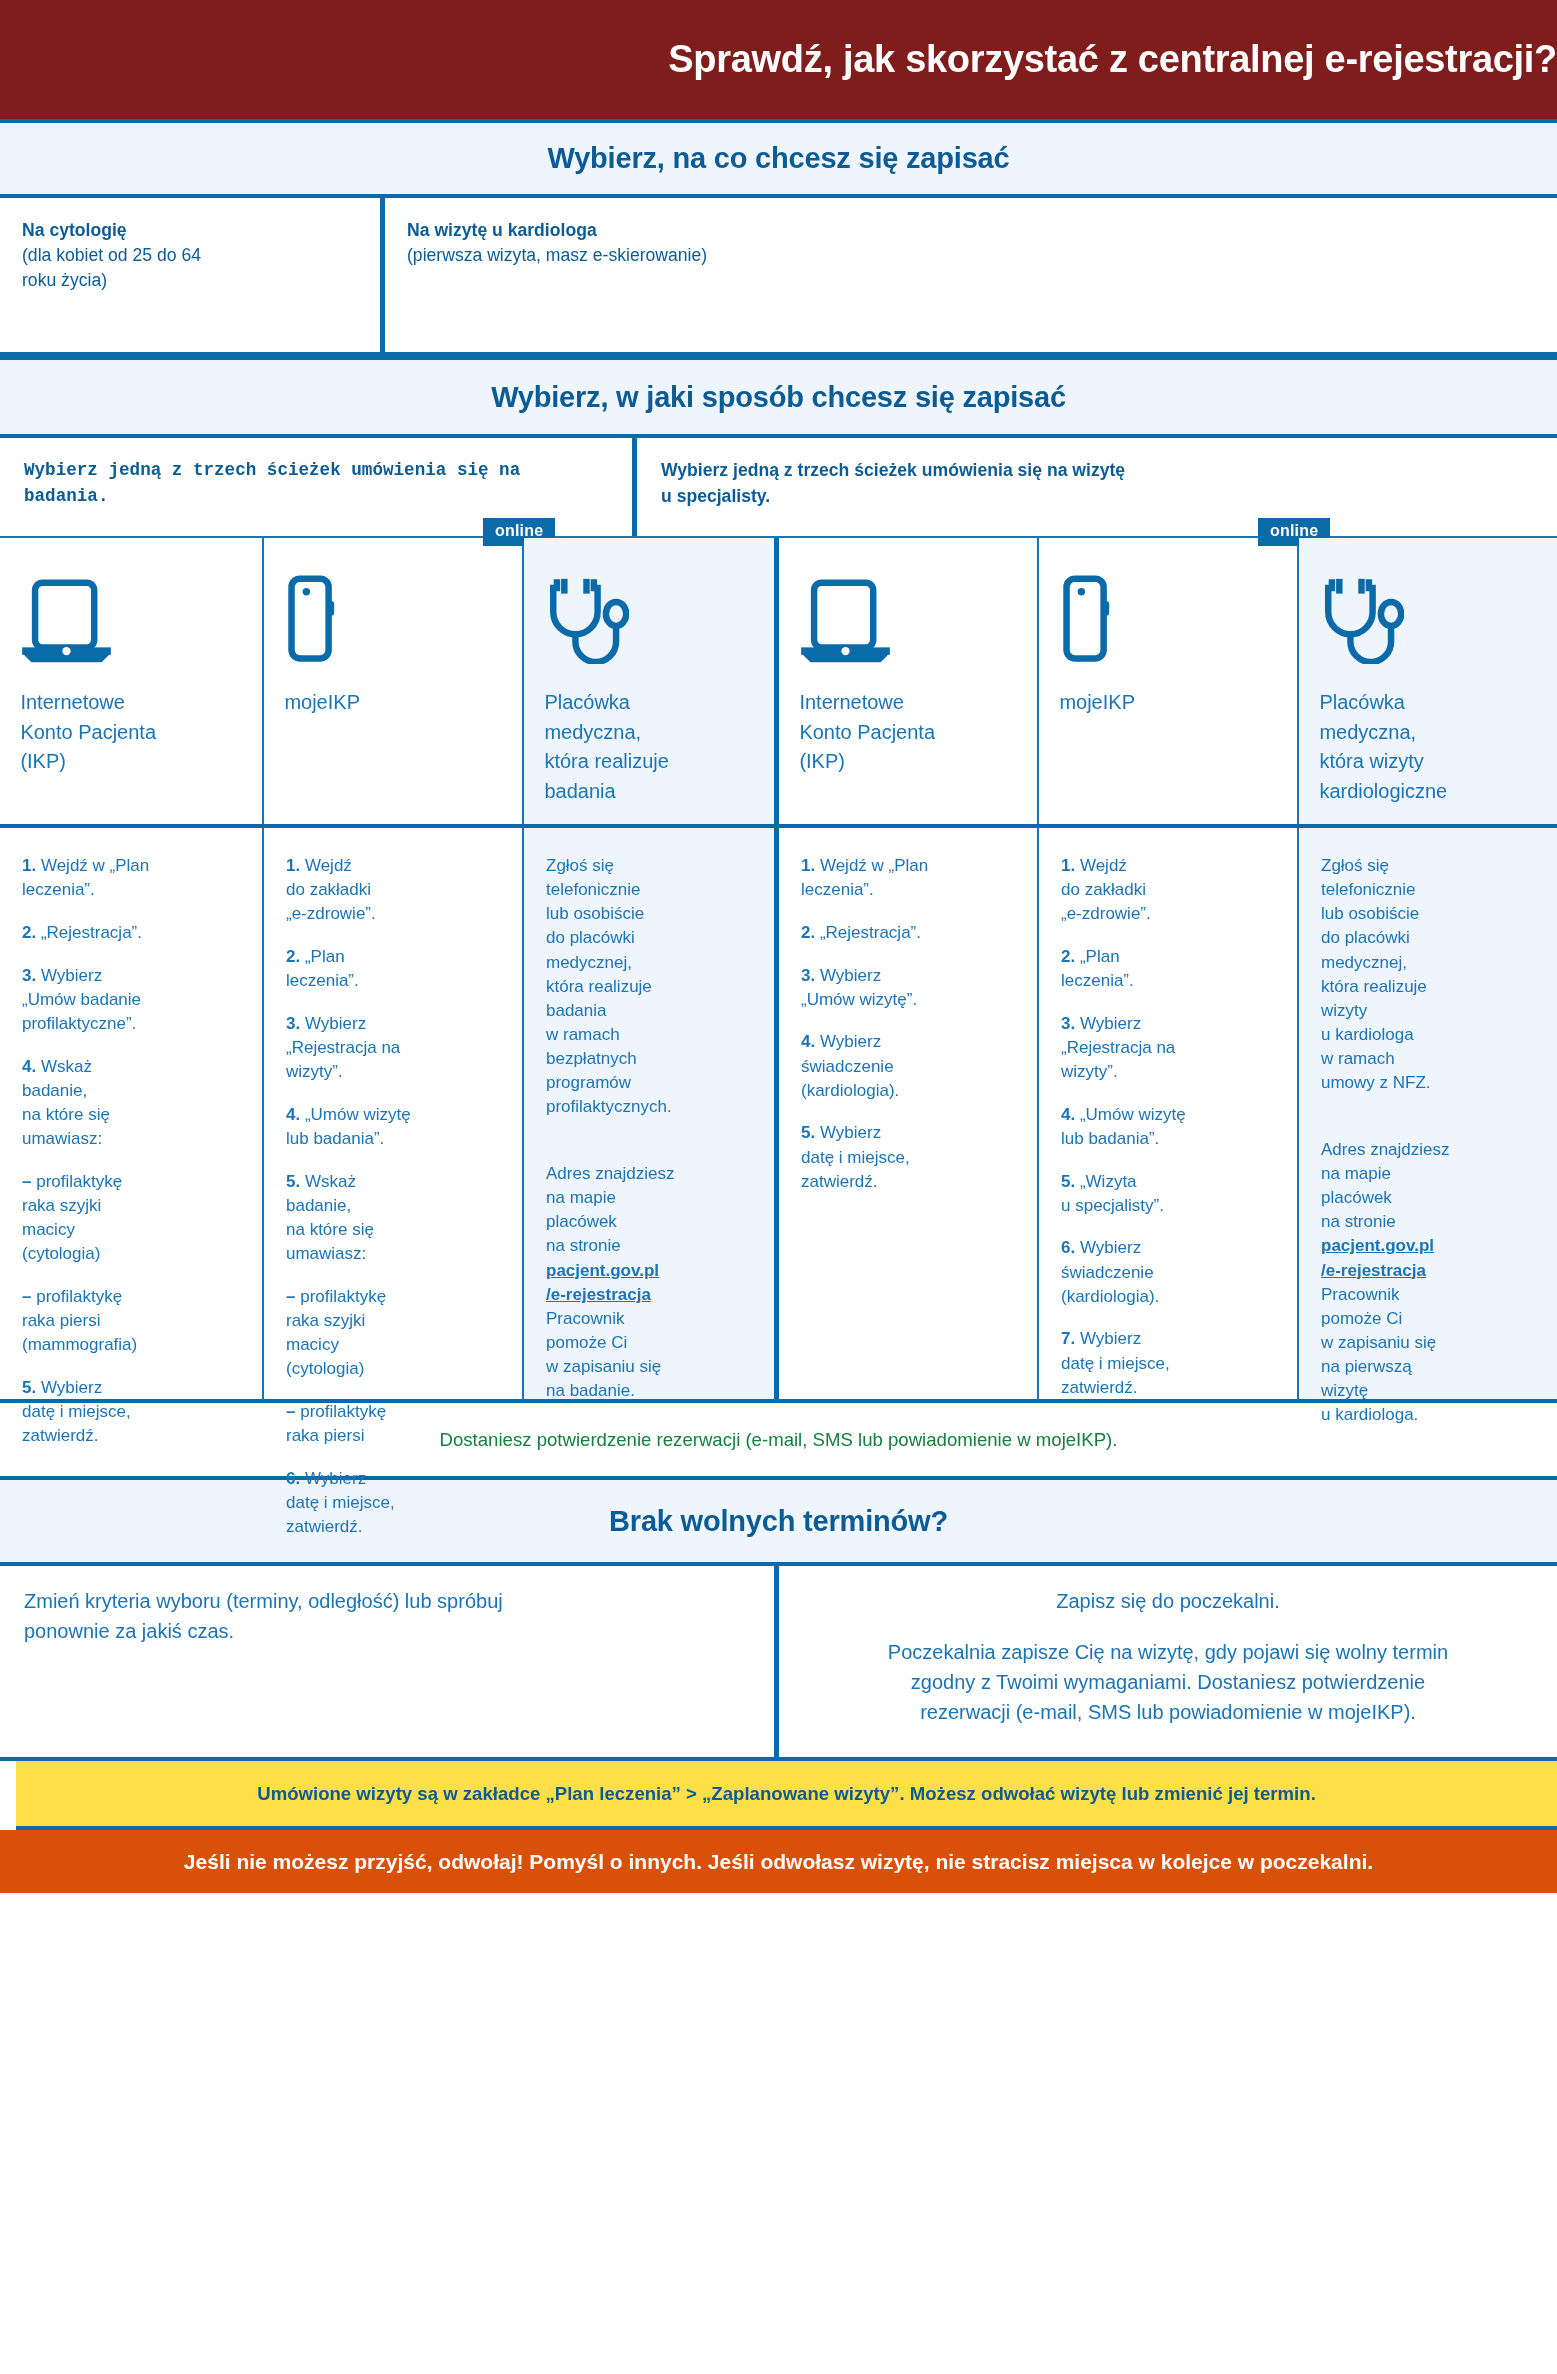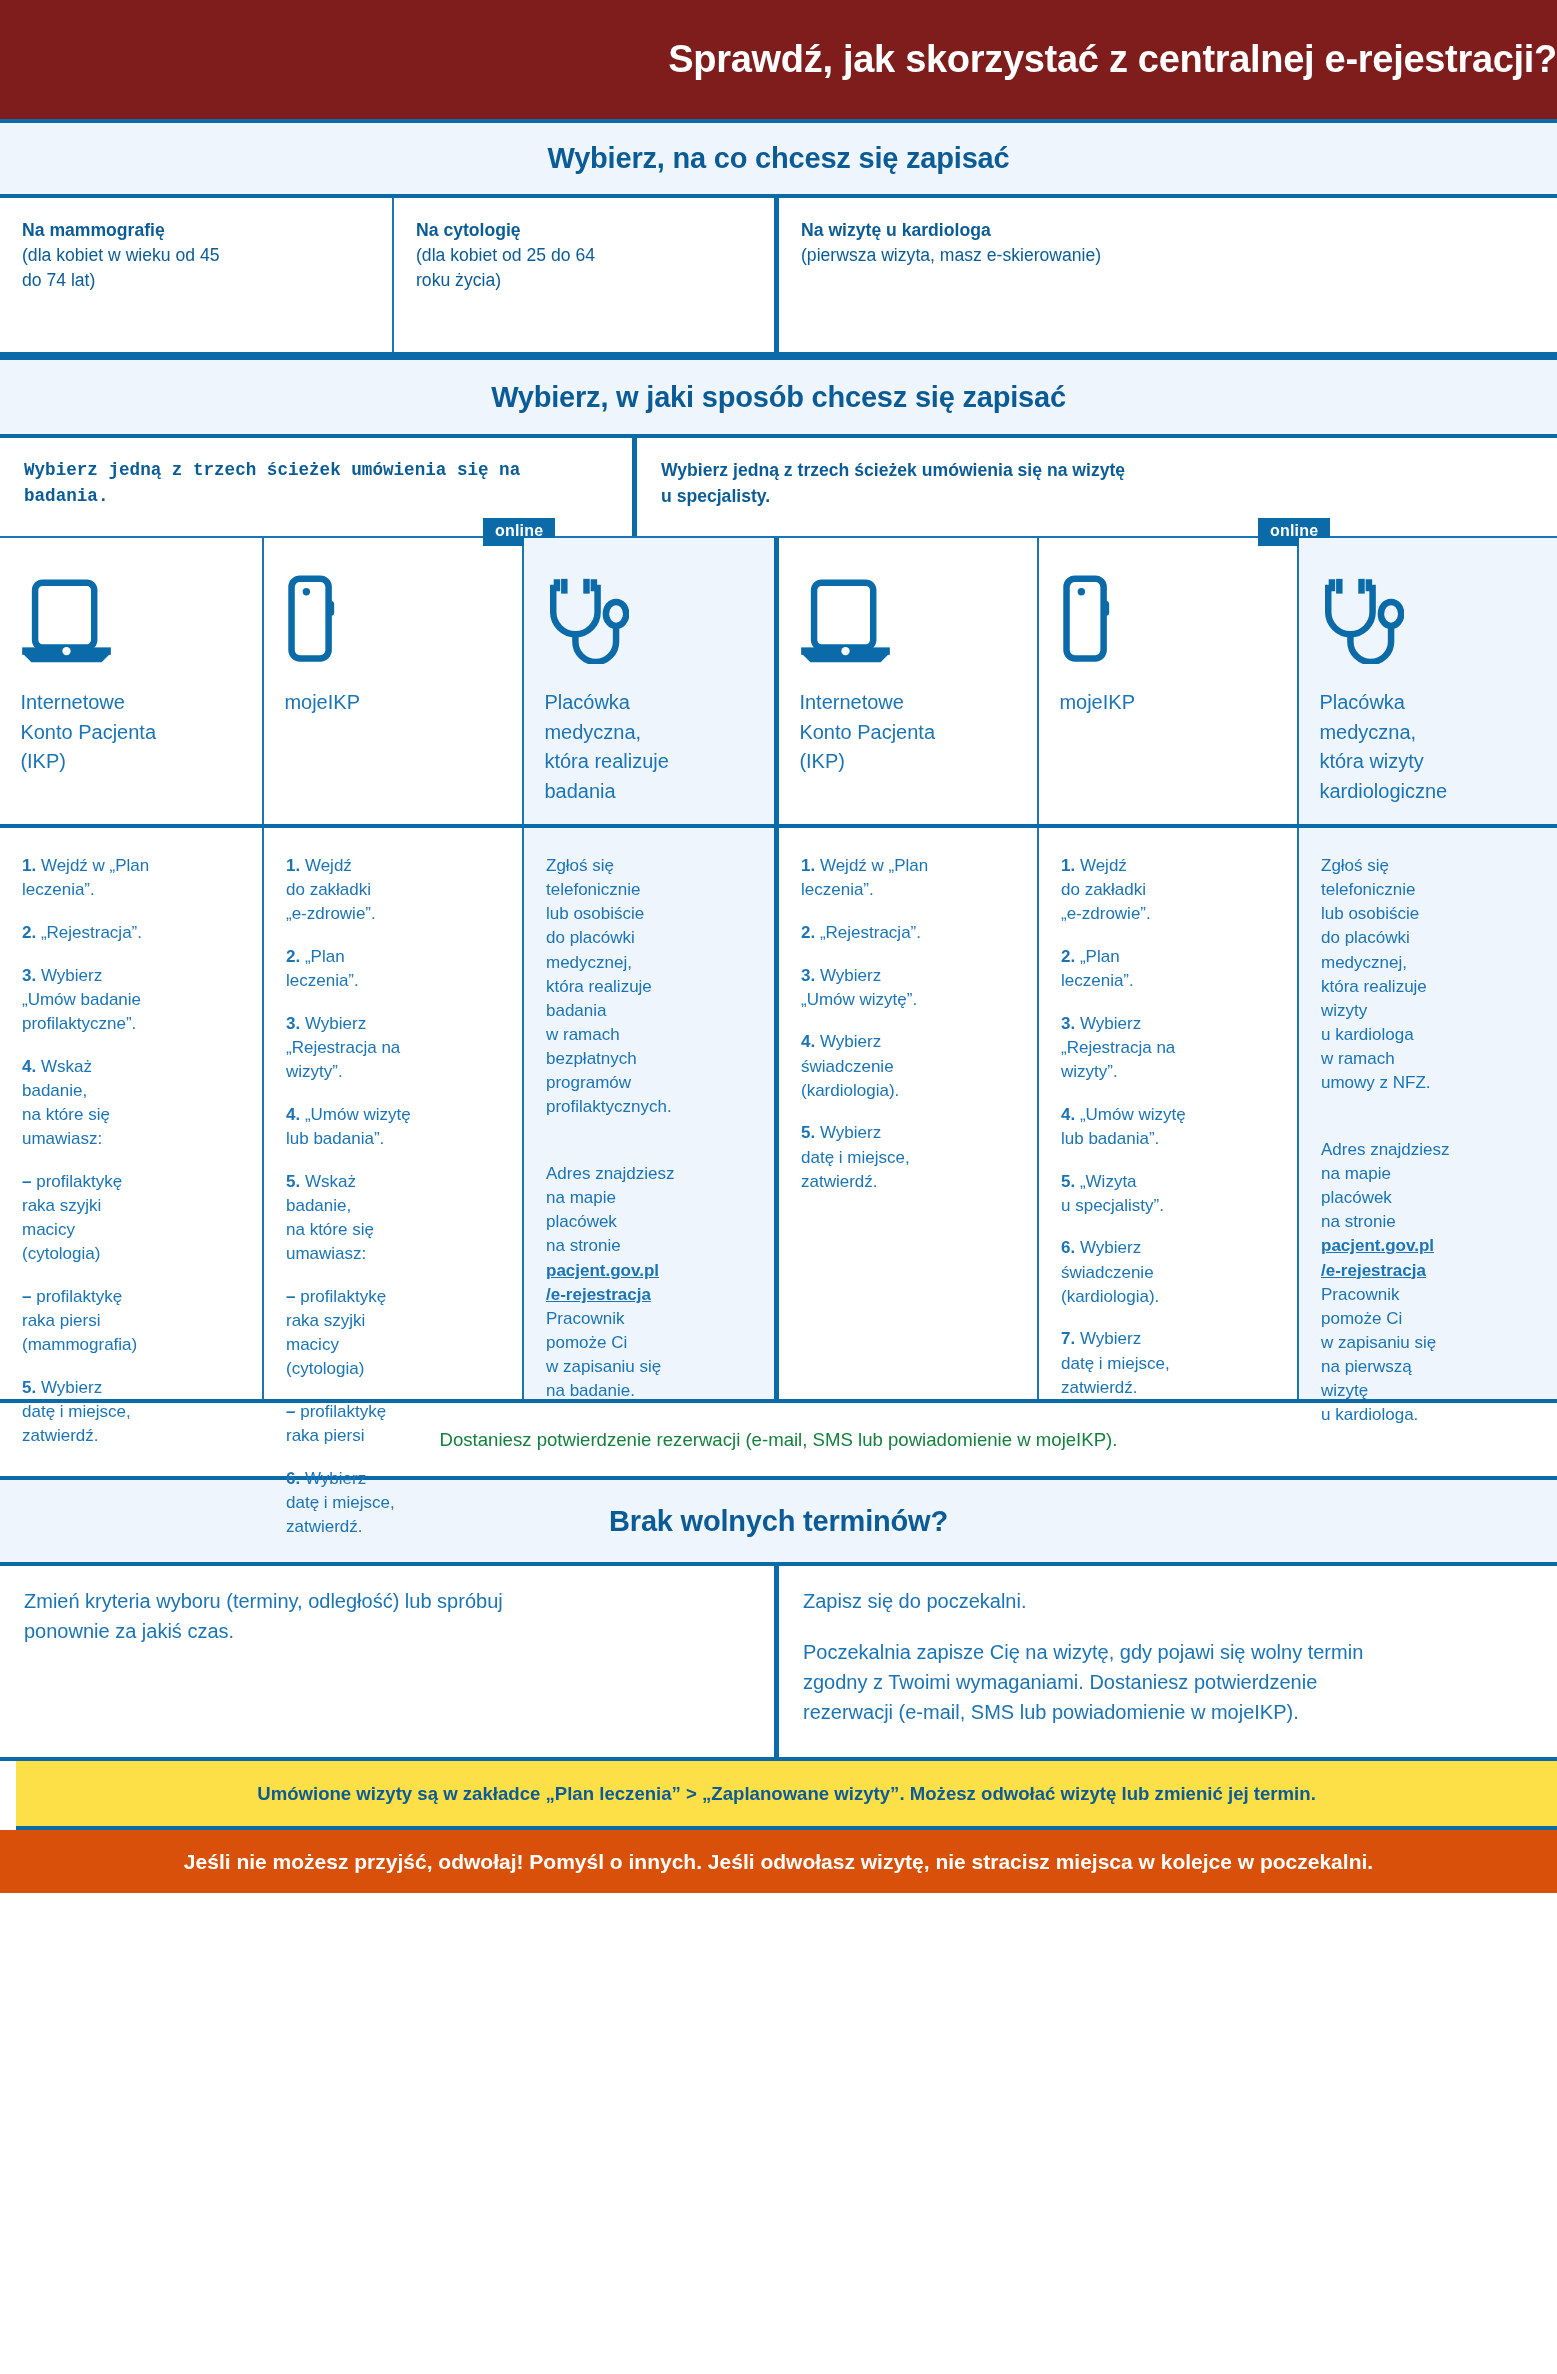--- a/index.html
+++ b/index.html
@@ -156,21 +156,21 @@
     height: 195px;
     border-bottom: 4.6px solid #0b6aa8;
   }
   .slots-cell {
     padding: 20.4px 24px 0 24px;
     color: #1b74b5;
     font-size: 20px;
     line-height: 1.5;
   }
   .sl-left { width: 779px; border-right: 5.6px solid #0b6aa8; }
-  .sl-right { flex: 1; }
+  .sl-right { flex: 1; text-align: center; }
   .sl-p { margin-bottom: 20.4px; }
 
   
   .footnote {
     height: 69px;
     background: #fde047;
     display: flex;
     align-items: center;
     justify-content: center;
     border-bottom: 4.6px solid #0b6aa8;
@@ -204,25 +204,20 @@
 
   <div class="header">
     <div class="header-title">Sprawdź, jak skorzystać z centralnej e-rejestracji?</div>
   </div>
 
   <div class="band-light band-h1">
     <div class="band-title">Wybierz, na co chcesz się zapisać</div>
   </div>
 
   <div class="row what-row">
-    <div class="what-cell w-c1">
-      <span class="strong">Na mammografię</span>
-      <span style="white-space:pre-line">(dla kobiet w wieku od 45
-do 74 lat)</span>
-    </div>
     <div class="what-cell w-c2">
       <span class="strong">Na cytologię</span>
       <span style="white-space:pre-line">(dla kobiet od 25 do 64
 roku życia)</span>
     </div>
     <div class="what-cell w-c3">
       <span class="strong">Na wizytę u kardiologa</span>
       <span style="white-space:pre-line">(pierwsza wizyta, masz e-skierowanie)</span>
     </div>
   </div>

